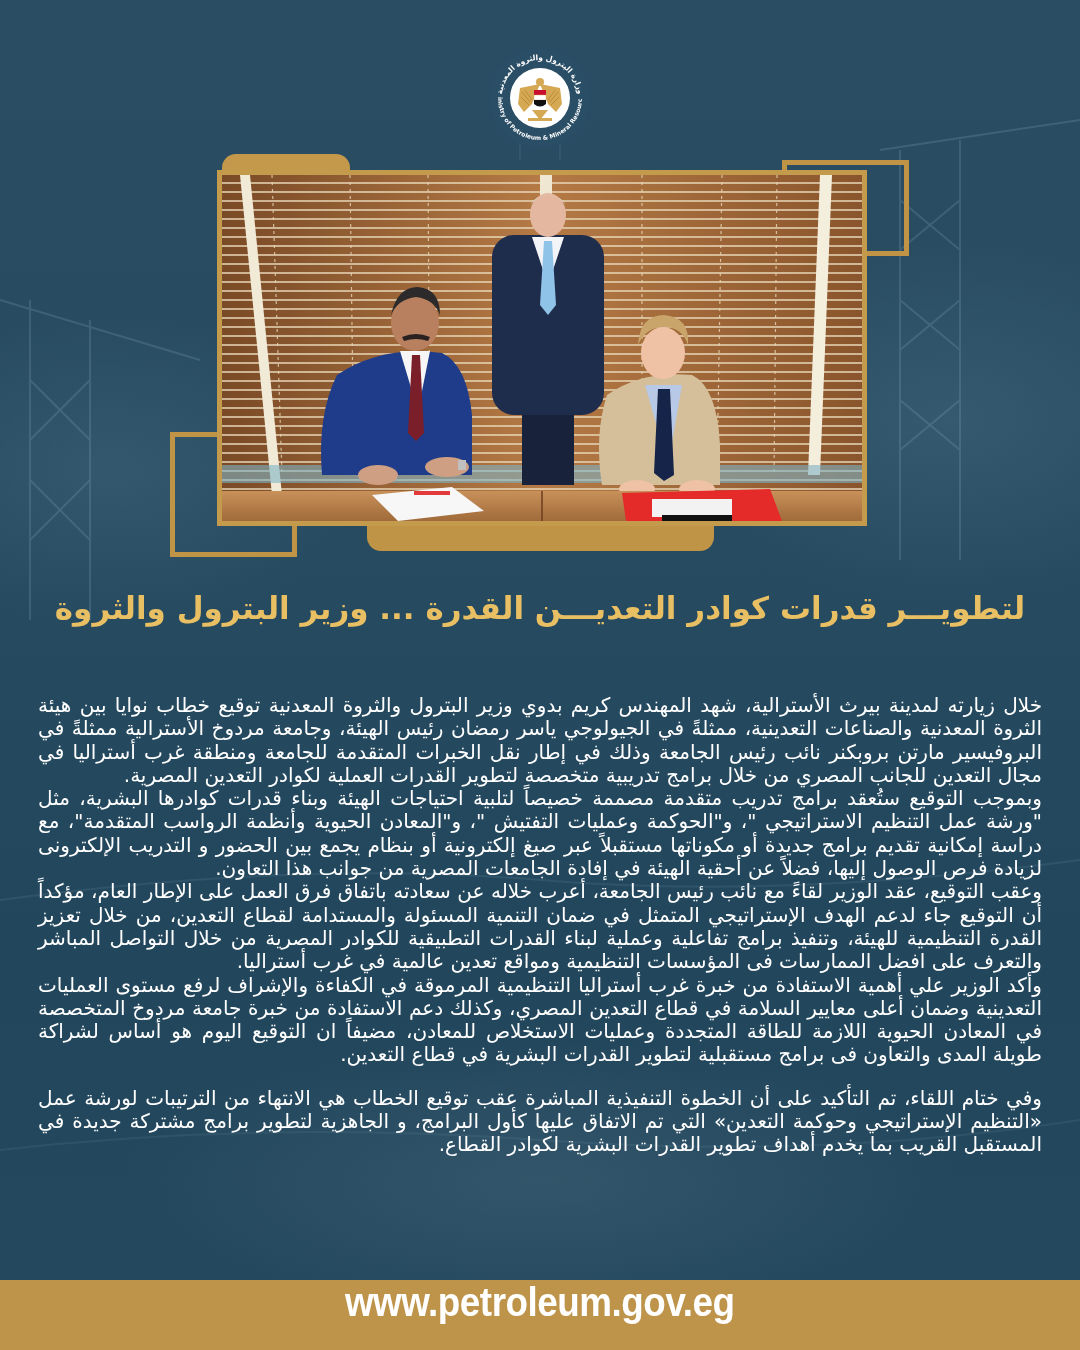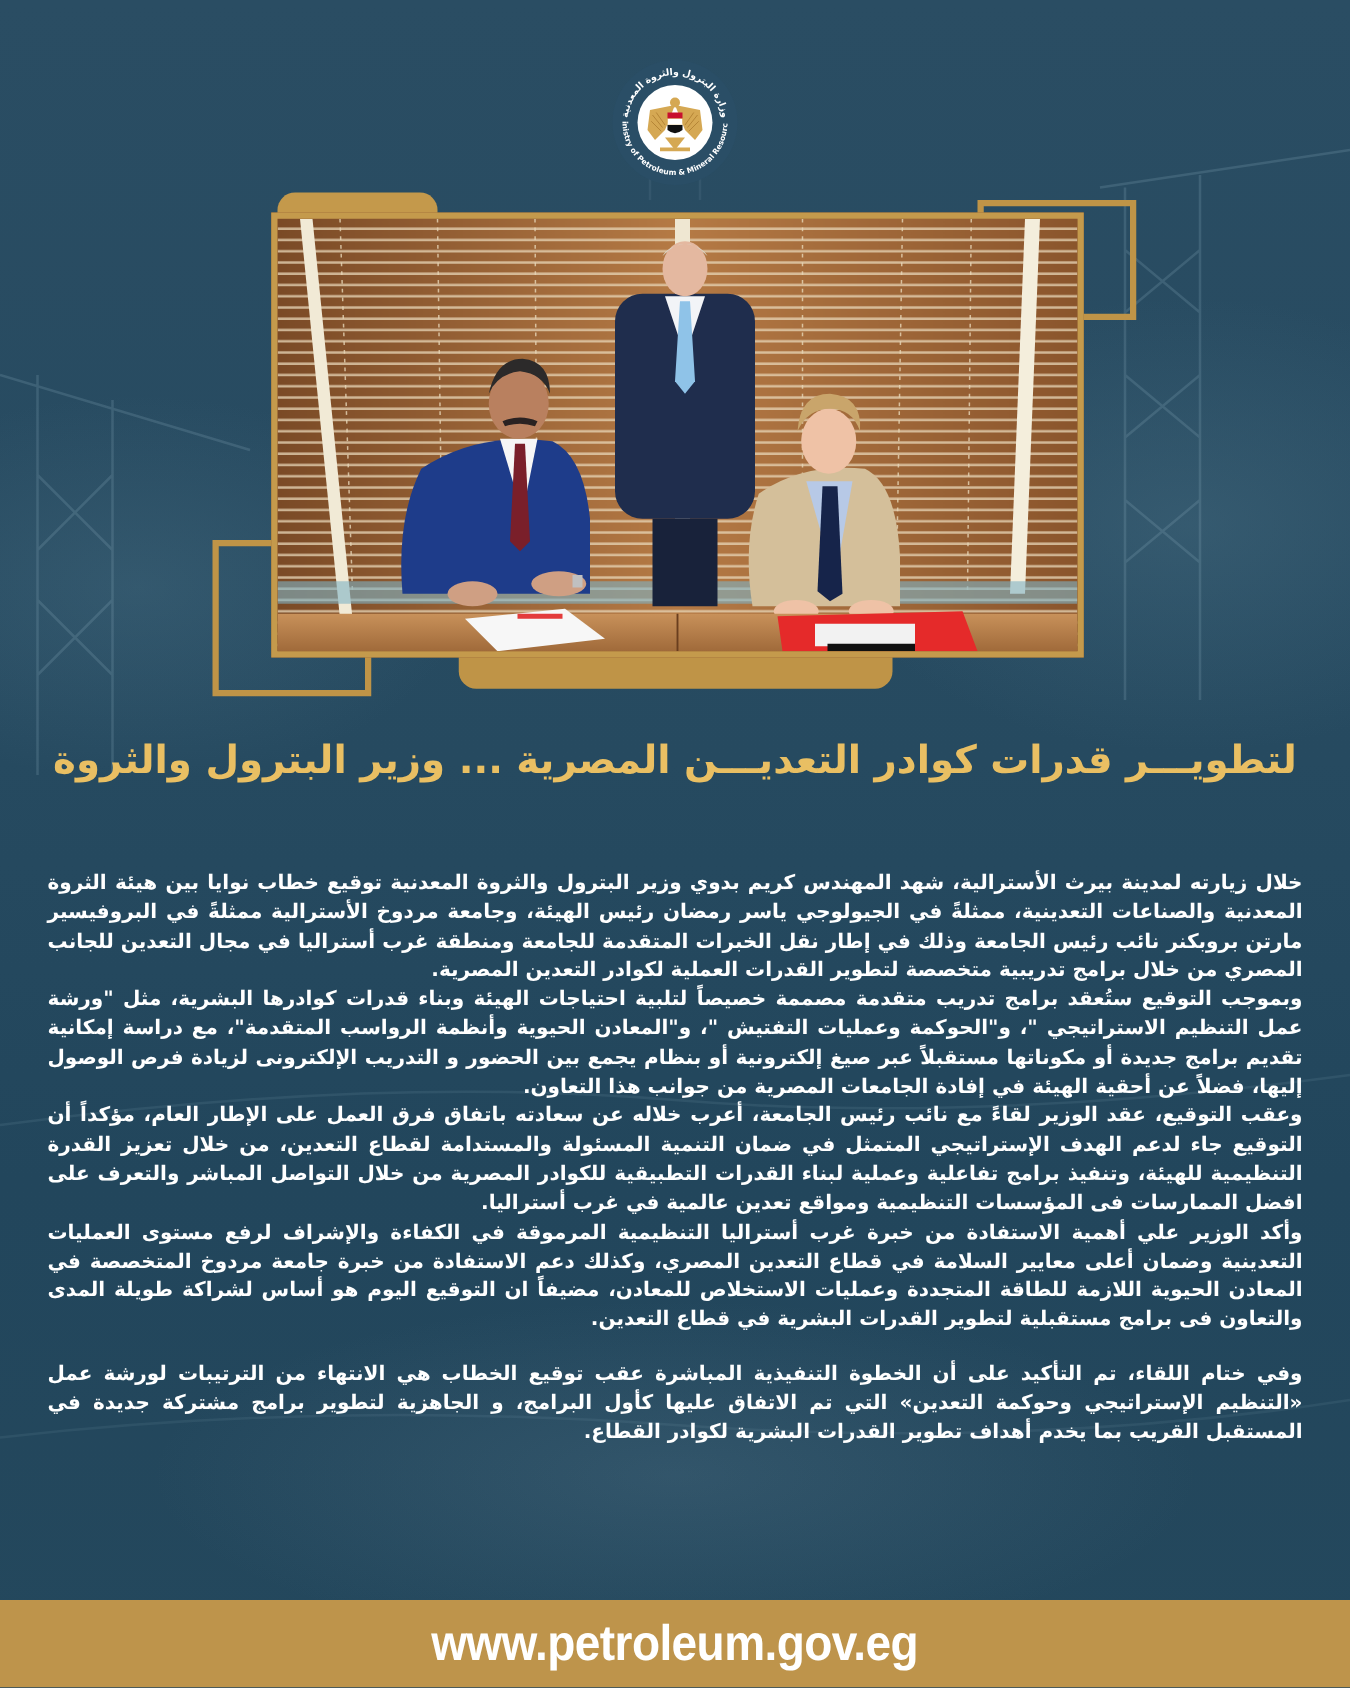--- a/index.html
+++ b/index.html
@@ -71,31 +71,31 @@
       letter-spacing: 0;
     }
     .headline .line { display: block; white-space: nowrap; }
 
     
     .body-text {
       position: absolute; left: 38px; top: 694px; width: 1004px;
       direction: rtl; text-align: justify; text-align-last: right;
       color: #ffffff;
       font-family: "DejaVu Sans", sans-serif;
-      font-weight: bold;
-      font-size: 16px; line-height: 23.3px;
+      font-weight: normal;
+      font-size: 20px; line-height: 23.3px;
     }
     .body-text p { margin: 0; }
     .body-text p.gap { margin-top: 20px; }
 
     
     .footer {
       position: absolute; left: 0; top: 1280px; width: 1080px; height: 70px;
       background: #be944b;
-      display: flex; align-items: center; justify-content: center;
+      display: flex; justify-content: center;
     }
     .footer-url {
       font-family: "Liberation Sans", sans-serif;
       font-weight: bold; font-size: 40px; color: #ffffff;
       letter-spacing: -0.5px;
       transform: scaleX(0.92);
     }
   </style>
 </head>
 <body>
@@ -221,21 +221,21 @@
 
     <polygon points="150,320 230,312 262,336 176,346" fill="#f7f7f7"></polygon>
     <rect x="192" y="316" width="36" height="4" fill="#e33b3b"></rect>
     <polygon points="400,318 548,314 560,346 404,346" fill="#e52a2a"></polygon>
     <rect x="430" y="324" width="80" height="18" fill="#f2f2f2"></rect>
     <rect x="440" y="340" width="70" height="6" fill="#111111"></rect>
   </svg>
 </div>
 
 <div class="headline">
-  <span class="line">لتطويـــر قدرات كوادر التعديـــن المصرية ... وزير البترول والثروة</span>
+  <span class="line">لتطويـــر قدرات كوادر التعديـــن القدرة ... وزير البترول والثروة</span>
 </div>
 
 <div class="body-text">
   <p>خلال زيارته لمدينة بيرث الأسترالية، شهد المهندس كريم بدوي وزير البترول والثروة المعدنية توقيع خطاب نوايا بين هيئة الثروة المعدنية والصناعات التعدينية، ممثلةً في الجيولوجي ياسر رمضان رئيس الهيئة، وجامعة مردوخ الأسترالية ممثلةً في البروفيسير مارتن بروبكنر نائب رئيس الجامعة وذلك في إطار نقل الخبرات المتقدمة للجامعة ومنطقة غرب أستراليا في مجال التعدين للجانب المصري  من خلال برامج تدريبية متخصصة لتطوير القدرات العملية لكوادر التعدين المصرية.</p>
   <p>وبموجب التوقيع ستُعقد برامج تدريب متقدمة مصممة خصيصاً لتلبية احتياجات الهيئة وبناء قدرات كوادرها البشرية، مثل "ورشة عمل التنظيم الاستراتيجي "، و"الحوكمة وعمليات التفتيش "، و"المعادن الحيوية وأنظمة الرواسب المتقدمة"، مع دراسة إمكانية تقديم برامج جديدة أو مكوناتها مستقبلاً عبر صيغ إلكترونية أو بنظام يجمع بين الحضور و التدريب الإلكترونى لزيادة فرص الوصول إليها، فضلاً عن أحقية الهيئة في إفادة الجامعات المصرية من جوانب هذا التعاون.</p>
   <p>وعقب التوقيع، عقد الوزير لقاءً مع نائب رئيس الجامعة، أعرب خلاله عن سعادته باتفاق فرق العمل على الإطار العام، مؤكداً أن التوقيع جاء لدعم الهدف الإستراتيجي المتمثل في ضمان التنمية المسئولة والمستدامة لقطاع التعدين، من خلال تعزيز القدرة التنظيمية للهيئة، وتنفيذ برامج تفاعلية وعملية لبناء القدرات التطبيقية للكوادر المصرية من خلال التواصل المباشر والتعرف على افضل الممارسات فى المؤسسات التنظيمية ومواقع تعدين عالمية في غرب أستراليا.</p>
   <p>وأكد الوزير علي أهمية الاستفادة من خبرة غرب أستراليا التنظيمية المرموقة في الكفاءة والإشراف لرفع مستوى العمليات التعدينية وضمان أعلى معايير السلامة في قطاع التعدين المصري، وكذلك دعم الاستفادة من خبرة جامعة مردوخ المتخصصة في المعادن الحيوية اللازمة للطاقة المتجددة وعمليات الاستخلاص للمعادن، مضيفاً ان التوقيع اليوم هو أساس لشراكة طويلة المدى والتعاون فى برامج مستقبلية لتطوير القدرات البشرية في قطاع التعدين.</p>
   <p class="gap">وفي ختام اللقاء، تم التأكيد على أن الخطوة التنفيذية المباشرة عقب توقيع الخطاب هي الانتهاء من الترتيبات لورشة عمل «التنظيم الإستراتيجي وحوكمة التعدين» التي تم الاتفاق عليها كأول البرامج، و الجاهزية لتطوير برامج مشتركة جديدة في المستقبل القريب بما يخدم أهداف تطوير القدرات البشرية لكوادر القطاع.</p>
 </div>
 

